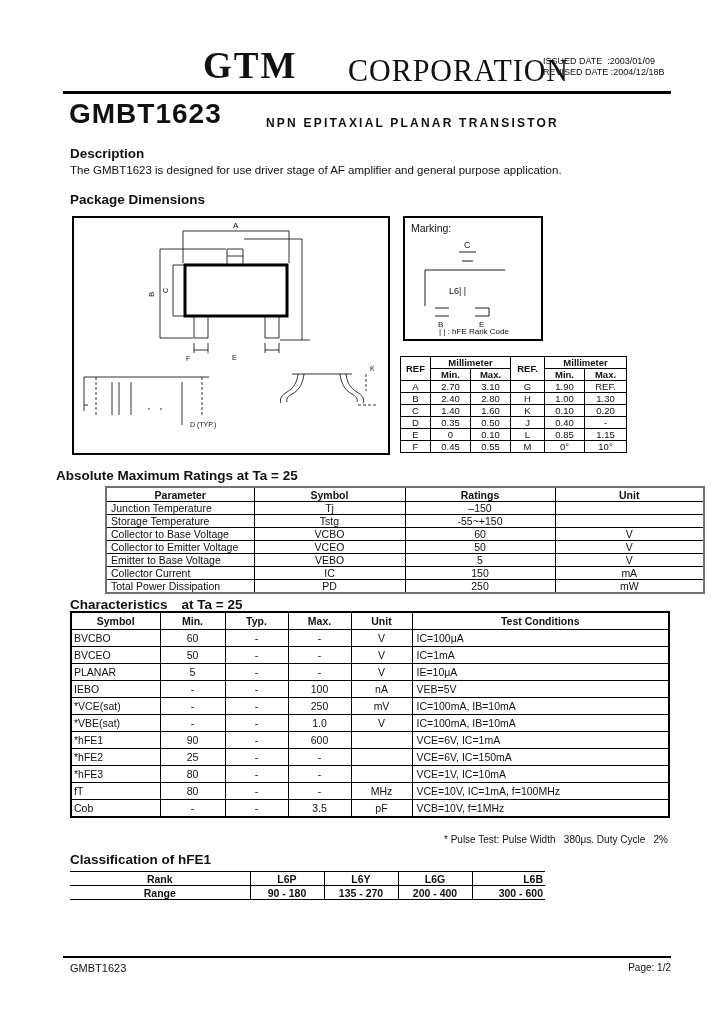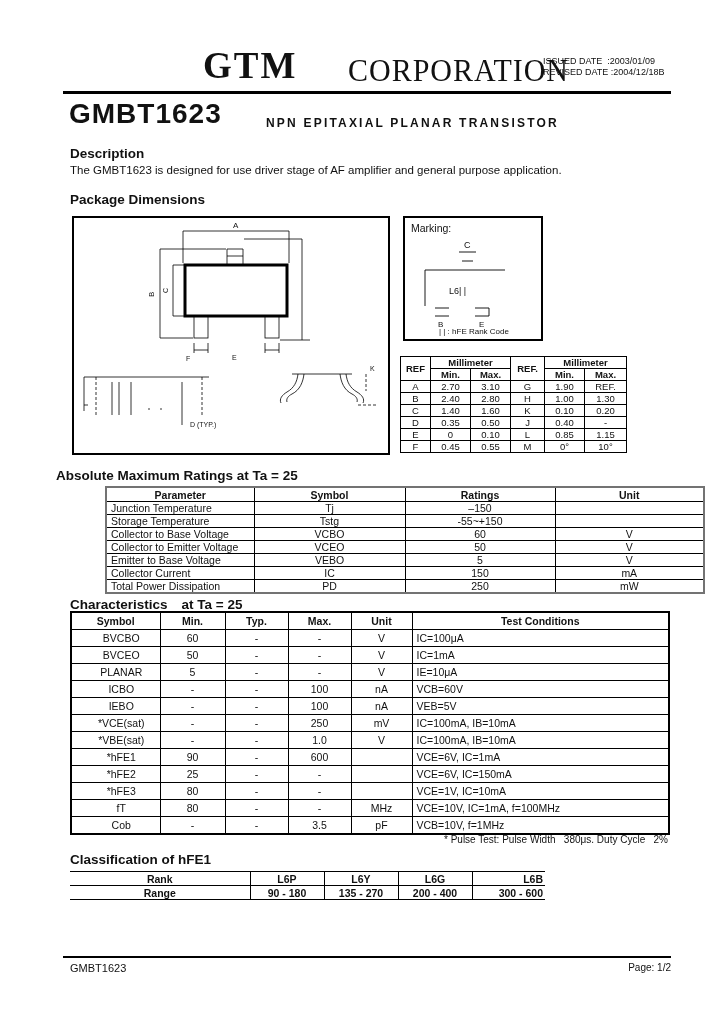--- a/index.html
+++ b/index.html
@@ -43,21 +43,21 @@
   .amr-table{left:70px;top:486px;width:598px;font-size:10.5px;border:2px solid #737373;margin-left:35px;}
   .amr-table th{height:13px;text-align:center;}
   .amr-table td{height:12px;text-align:center;}
   .amr-table td:first-child{text-align:left;padding-left:4px;}
 
   .char-h{left:70px;top:597px;}
   .char-h .gap{display:inline-block;width:14px;}
   .char-table{left:70px;top:611px;width:598px;font-size:10.5px;border:2px solid #000;}
   .char-table th{height:16px;text-align:center;}
   .char-table td{height:16px;text-align:center;}
-  .char-table td:first-child{text-align:center;padding-left:13px;margin-top:38px;}
+  .char-table td:first-child{text-align:left;padding-left:2px;margin-top:38px;}
   .char-table td:last-child{text-align:left;padding-left:4px;}
 
   .footnote{right:52px;top:834px;font-size:10px;}
 
   .class-h{left:70px;top:852px;}
   .class-table{left:70px;top:871px;width:475px;font-size:10.5px;font-weight:bold;text-align:center;}
   .class-table td{height:13px;}
   .class-table td:first-child{border-left:0;}
   .class-table td:last-child{border-right:0;text-align:right;}
 
@@ -342,28 +342,20 @@
         </tr>
         <tr>
           <td>PLANAR</td>
           <td>5</td>
           <td>-</td>
           <td>-</td>
           <td>V</td>
           <td>IE=10μA</td>
         </tr>
         <tr>
-          <td>ICBO</td>
-          <td>-</td>
-          <td>-</td>
-          <td>100</td>
-          <td>nA</td>
-          <td>VCB=60V</td>
-        </tr>
-        <tr>
           <td>IEBO</td>
           <td>-</td>
           <td>-</td>
           <td>100</td>
           <td>nA</td>
           <td>VEB=5V</td>
         </tr>
         <tr>
           <td>*VCE(sat)</td>
           <td>-</td>

